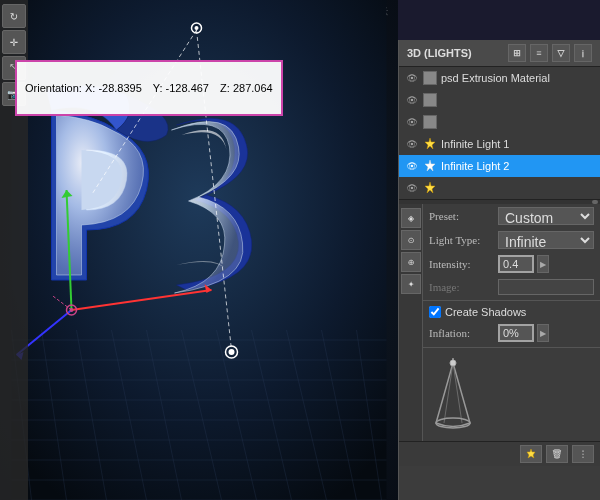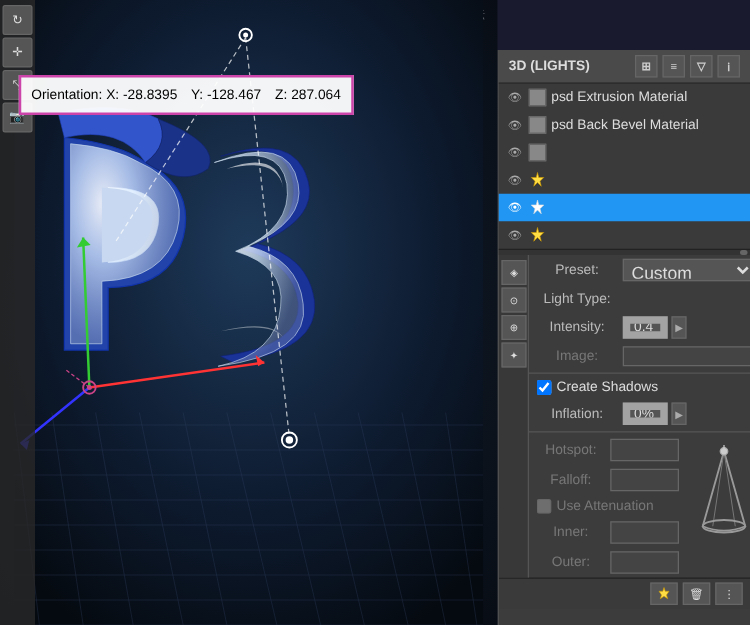--- a/index.html
+++ b/index.html
@@ -15,21 +15,21 @@
       overflow: hidden;
     }
 
     
     .orientation-box {
       position: absolute;
       top: 60px;
       left: 15px;
       background: rgba(255,255,255,0.95);
       border: 2px solid #cc44aa;
-      padding: 8px 8px;
+      padding: 20px 8px;
       font-size: 11px;
       color: #000;
       white-space: nowrap;
       z-index: 10;
     }
 
     
     .right-panel {
       width: 202px;
       background: #3c3c3c;
@@ -135,21 +135,22 @@
       align-items: center;
       padding: 3px 6px;
       gap: 4px;
       min-height: 22px;
     }
 
     .prop-label {
       color: #bbb;
       font-size: 11px;
       min-width: 65px;
-      text-align: center;
+      text-align: left;
+      font-family: Liberation Serif, serif;
     }
 
     .prop-label.disabled { color: #777; }
 
     .prop-select {
       flex: 1;
       background: #555;
       border: 1px solid #666;
       color: #ddd;
       font-size: 14px;
@@ -174,21 +175,21 @@
 
     .prop-slider-container {
       display: flex;
       align-items: center;
       flex: 1;
       gap: 3px;
     }
 
     .prop-number-input {
       background: #555;
-      border: 6px solid #a3a3a3;
+      border: 2px solid #a3a3a3;
       color: #ddd;
       font-size: 11px;
       padding: 2px 3px;
       height: 18px;
       width: 40px;
     }
 
     .slider-arrow {
       width: 12px;
       height: 18px;
@@ -445,44 +446,45 @@
 
       <div class="scene-item">
         <div class="eye-icon">👁</div>
         <div class="item-thumb"></div>
         <span class="item-label">psd Extrusion Material</span>
       </div>
 
       <div class="scene-item">
         <div class="eye-icon">👁</div>
         <div class="item-thumb"></div>
-        <span class="item-label">psd Back Bevel Material</span>
       </div>
 
       <div class="scene-item">
         <div class="eye-icon">👁</div>
         <div class="item-thumb"></div>
       </div>
 
       <div class="scene-item">
         <div class="eye-icon">👁</div>
         <div class="light-icon">
           <svg width="14" height="14" viewBox="0 0 14 14">
             <path d="M7,1 L8,5 L12,5 L9,8 L10,12 L7,9 L4,12 L5,8 L2,5 L6,5 Z" fill="#ffdd44" stroke="#cc9900" stroke-width="0.5"></path>
           </svg>
         </div>
+        <span class="item-label">Infinite Light 1</span>
       </div>
 
       <div class="scene-item selected">
         <div class="eye-icon">👁</div>
         <div class="light-icon">
           <svg width="14" height="14" viewBox="0 0 14 14">
             <path d="M7,1 L8,5 L12,5 L9,8 L10,12 L7,9 L4,12 L5,8 L2,5 L6,5 Z" fill="#ffffff" stroke="#dddddd" stroke-width="0.5"></path>
           </svg>
         </div>
+        <span class="item-label">Infinite Light 2</span>
       </div>
 
       <div class="scene-item">
         <div class="eye-icon">👁</div>
         <div class="light-icon">
           <svg width="14" height="14" viewBox="0 0 14 14">
             <path d="M7,1 L8,5 L12,5 L9,8 L10,12 L7,9 L4,12 L5,8 L2,5 L6,5 Z" fill="#ffdd44" stroke="#cc9900" stroke-width="0.5"></path>
           </svg>
         </div>
       </div>
@@ -507,20 +509,23 @@
 
           <div class="prop-row">
             <span class="prop-label">Preset:</span>
             <select class="prop-select">
               <option>Custom</option>
             </select>
           </div>
 
           <div class="prop-row">
             <span class="prop-label">Light Type:</span>
+            <select class="prop-select">
+              <option>Infinite</option>
+            </select>
           </div>
 
           <div class="prop-row">
             <span class="prop-label">Intensity:</span>
             <div class="prop-slider-container">
               <input class="prop-number-input" type="text" value="0.4" style="width: 36px;">
               <div class="slider-arrow">▶</div>
             </div>
           </div>
 
@@ -542,47 +547,20 @@
             <div class="prop-slider-container">
               <input class="prop-number-input" type="text" value="0%" style="width: 36px;">
               <div class="slider-arrow">▶</div>
             </div>
           </div>
 
           <div class="divider"></div>
 
           <div style="display:flex; gap:0; align-items:flex-start;">
 
-            <div style="flex:1;">
-
-              <div class="prop-row">
-                <span class="prop-label disabled" style="min-width:55px;">Hotspot:</span>
-                <input class="prop-input disabled" type="text" value="" style="width: 55px;">
-              </div>
-
-              <div class="prop-row">
-                <span class="prop-label disabled" style="min-width:55px;">Falloff:</span>
-                <input class="prop-input disabled" type="text" value="" style="width: 55px;">
-              </div>
-
-              <div class="checkbox-row">
-                <input type="checkbox" disabled="" style="opacity: 0.4;">
-                <span class="checkbox-label" style="color:#777;">Use Attenuation</span>
-              </div>
-
-              <div class="prop-row">
-                <span class="prop-label disabled" style="min-width:55px;">Inner:</span>
-                <input class="prop-input disabled" type="text" value="" style="width: 55px;">
-              </div>
-
-              <div class="prop-row">
-                <span class="prop-label disabled" style="min-width:55px;">Outer:</span>
-                <input class="prop-input disabled" type="text" value="" style="width: 55px;">
-              </div>
-            </div>
 
             <div style="width:60px; display:flex; justify-content:center; align-items:center; padding:8px 4px;">
               <svg width="50" height="75" viewBox="0 0 50 75" xmlns="http://www.w3.org/2000/svg">
 
                 <path d="M 25,5 L 8,65 Q 25,72 42,65 Z" fill="none" stroke="#999" stroke-width="1.5"></path>
 
                 <line x1="25" y1="5" x2="16" y2="65" stroke="#777" stroke-width="0.8"></line>
                 <line x1="25" y1="5" x2="34" y2="65" stroke="#777" stroke-width="0.8"></line>
 
                 <circle cx="25" cy="5" r="3" fill="#ccc" stroke="#aaa" stroke-width="1"></circle>

